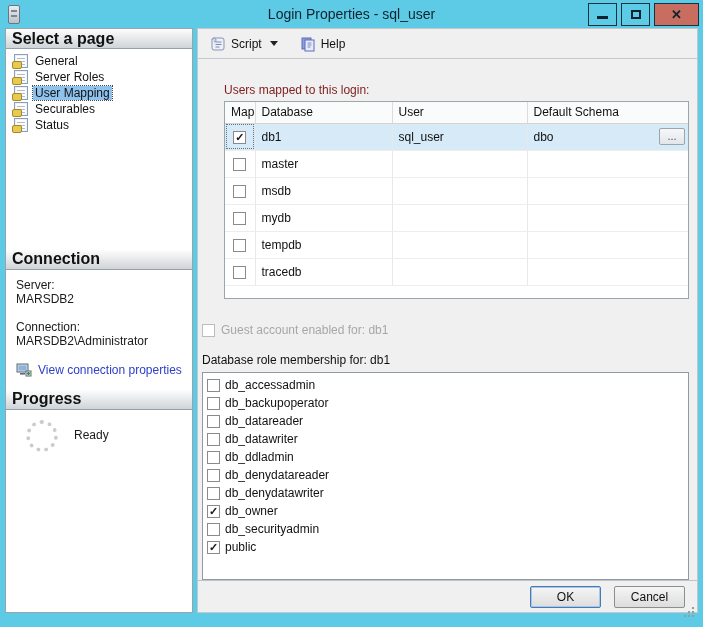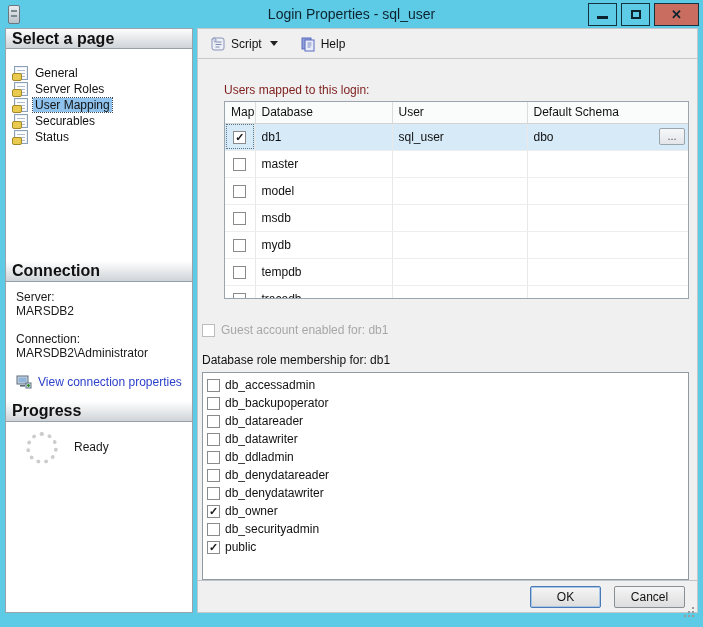--- a/index.html
+++ b/index.html
@@ -20,21 +20,21 @@
   .glyph-min { width:11px; height:3px; background:#0d2430; margin-top:6px; }
   .glyph-max { width:10px; height:9px; border:2px solid #0d2430; background:transparent; }
   .glyph-close { font-size:13px; font-weight:bold; color:#0d2430; line-height:1; }
 
   
   .dlg-body { display:flex; margin:0 5px; height:585px; }
 
   
   .sidebar { width:188px; background:#ffffff; border:1px solid #98a3ab; display:flex; flex-direction:column; }
   .section-header { height:20px; flex:none; background:linear-gradient(#fdfdfd,#cfd4d8); border-bottom:1px solid #95a0a8; font-weight:bold; font-size:16px; padding:0 6px; color:#111; display:flex; align-items:center; }
-  .page-list { flex:1; padding:16px 2px; overflow:hidden; }
+  .page-list { flex:1; padding:4px 2px; overflow:hidden; }
   .page-item { display:flex; align-items:center; gap:5px; padding:0 2px 0 6px; height:16px; font-size:12px; color:#111; cursor:default; }
   .page-icon { flex:none; width:14px; height:14px; background:#fefefe; border:1px solid #8aa0b8; position:relative; box-shadow:inset 0 0 0 1px #eef2f6; }
   .page-icon::before { content:""; position:absolute; left:2px; right:2px; top:3px; height:7px;
       background:repeating-linear-gradient(#aebccd 0 1px, transparent 1px 3px); }
   .page-icon::after { content:""; position:absolute; left:-3px; bottom:-2px; width:8px; height:6px; background:#eac94f; border:1px solid #a3882a; border-radius:2px; }
   .page-item.selected .page-label { background:#8fc3ee; outline:1px dotted #3a4a58; outline-offset:0px; }
   .page-label { padding:0 2px; white-space:nowrap; }
 
   .conn-content { height:120px; flex:none; padding:8px 8px 0 10px; font-size:12px; color:#1a1a1a; }
   .conn-line { line-height:14px; }
@@ -217,30 +217,20 @@
                   <td>master</td>
                   <td></td>
                   <td>
                     <span class="schema-cell">
                       <span></span>
                     </span>
                   </td>
                 </tr>
                 <tr>
                   <td class="c-map"><span class="cb"></span></td>
-                  <td>model</td>
-                  <td></td>
-                  <td>
-                    <span class="schema-cell">
-                      <span></span>
-                    </span>
-                  </td>
-                </tr>
-                <tr>
-                  <td class="c-map"><span class="cb"></span></td>
                   <td>msdb</td>
                   <td></td>
                   <td>
                     <span class="schema-cell">
                       <span></span>
                     </span>
                   </td>
                 </tr>
                 <tr>
                   <td class="c-map"><span class="cb"></span></td>

